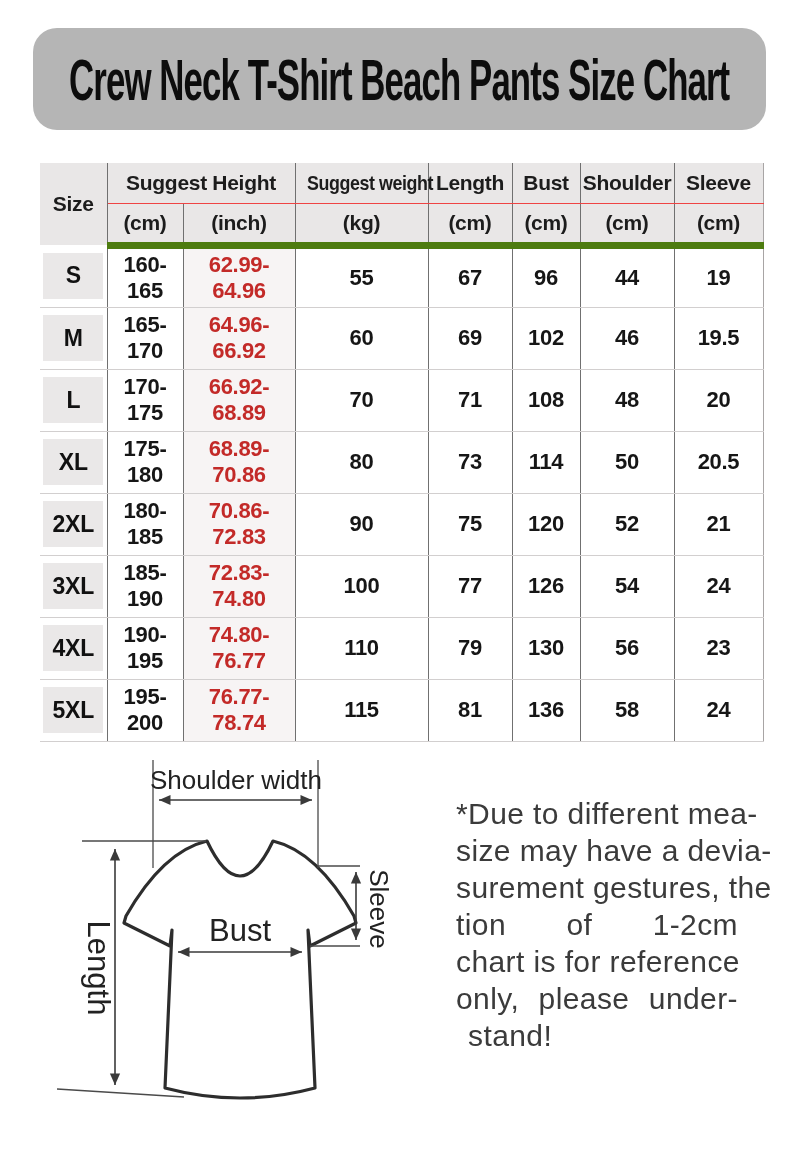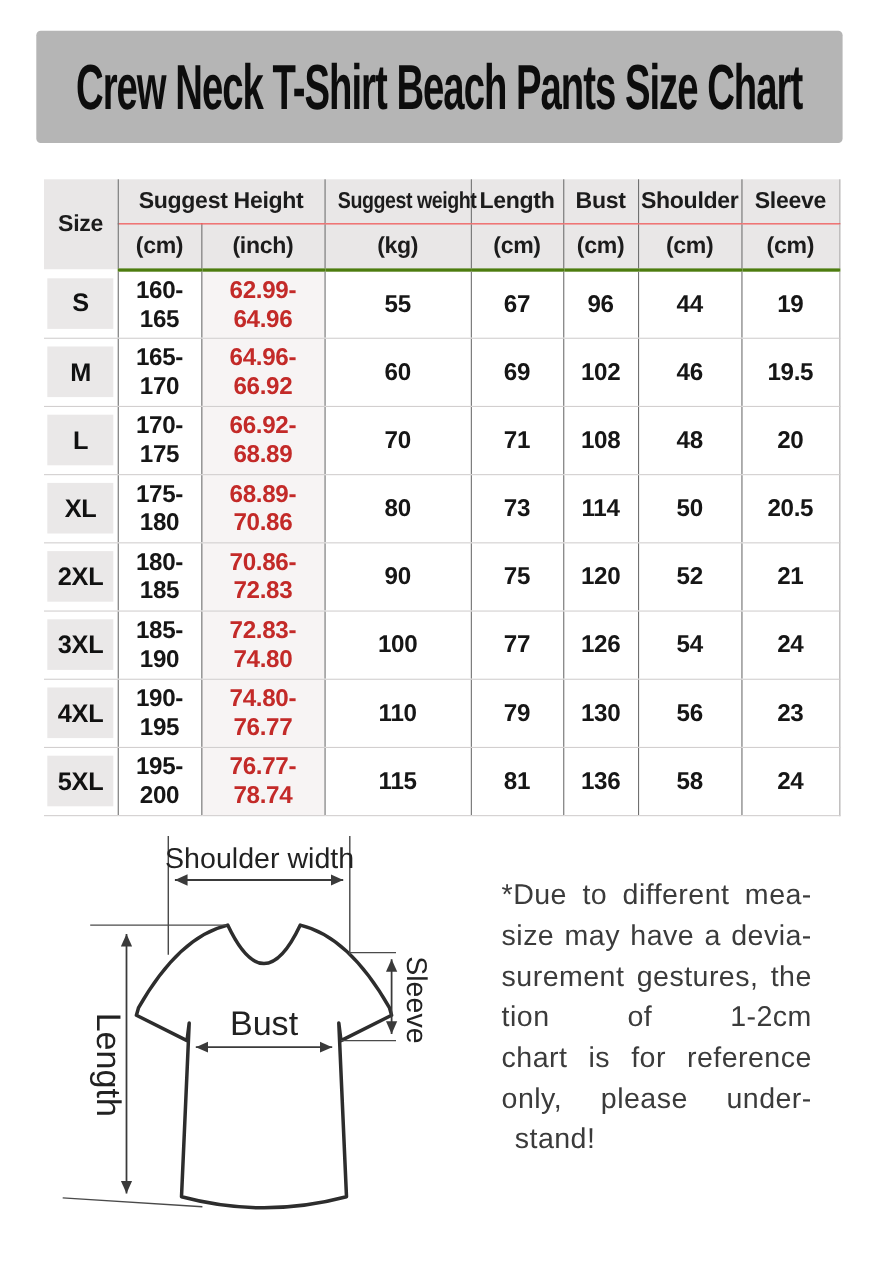--- a/index.html
+++ b/index.html
@@ -10,32 +10,32 @@
     --row-line:#d2cfcf;
     --ink:#161616;
   }
   *{margin:0;padding:0;box-sizing:border-box;}
   html,body{background:#ffffff;}
   body{font-family:"Liberation Sans",sans-serif;}
   .page{position:relative;width:800px;height:1167px;background:#ffffff;overflow:hidden;}
 
   
   .banner{position:absolute;left:33px;top:28px;width:733px;height:102px;background:var(--banner);
-    border-radius:4px;display:flex;align-items:center;justify-content:center;}
+    border-radius:24px;display:flex;align-items:center;justify-content:center;}
   .banner-text{font-size:58px;font-weight:700;letter-spacing:-1.5px;color:#0d0d0d;
     white-space:nowrap;transform:scaleX(0.60);transform-origin:50% 50%;}
 
   
   .size-table{position:absolute;left:40px;top:163px;width:723px;border-collapse:collapse;table-layout:fixed;}
   .size-table th,.size-table td{padding:0;text-align:center;vertical-align:middle;}
   .size-table th+th,.size-table td+td{border-left:1px solid var(--col-line);}
   .size-table thead th{background:var(--hdr-bg);font-weight:700;font-size:21px;color:#1c1c1c;letter-spacing:-0.3px;}
   .th-size{border-right:1px solid var(--col-line);font-size:23px;}
   .hdr1{height:40px;border-bottom:1px solid #ef4444;}
-  .hdr2{height:42px;border-bottom:3px solid #4d7c0f;}
+  .hdr2{height:42px;border-bottom:7px solid #4d7c0f;}
   .th-last,.td-last{border-right:1px solid #a8a5a5;}
   .red{color:var(--red);margin-top:11px;}
   .cond{display:inline-block;transform:scaleX(0.85);letter-spacing:-0.5px;white-space:nowrap;}
   .size-table tbody td{height:62px;border-bottom:1px solid var(--row-line);
     font-weight:700;font-size:22px;color:var(--ink);letter-spacing:-0.3px;background:#fff;}
   .size-table tbody td.inch{color:var(--red);background:#f7f4f4;}
   .td-size{background:#fff;}
   .size-box{display:flex;align-items:center;justify-content:center;width:60px;height:46px;margin:0 auto;
     background:#eae8e8;font-weight:700;font-size:23px;color:#111;}
 
@@ -45,21 +45,21 @@
   .mline{stroke:#3a3a3a;stroke-width:1.6;fill:none;}
   .mline-thin{stroke:#4a4a4a;stroke-width:1.3;fill:none;}
   .mtext{fill:#222;font-family:"Liberation Sans",sans-serif;}
   .t-shoulder{font-size:26px;}
   .t-bust{font-size:31px;}
   .t-length{font-size:31px;}
   .t-sleeve{font-size:26px;}
 
   
   .disclaimer{position:absolute;left:456px;top:795px;width:282px;color:#3b3b3b;}
-  .disc-line{font-size:26px;line-height:37px;letter-spacing:0.4px;
+  .disc-line{font-size:30px;line-height:37px;letter-spacing:0.4px;
     text-align:justify;text-align-last:justify;white-space:nowrap;}
   .disc-line.last{text-align-last:left;margin-left:12px;}
 </style>
 </head>
 <body>
 
 <div class="page">
 
   <div class="banner">
     <span class="banner-text">Crew Neck T-Shirt Beach Pants Size Chart</span>

